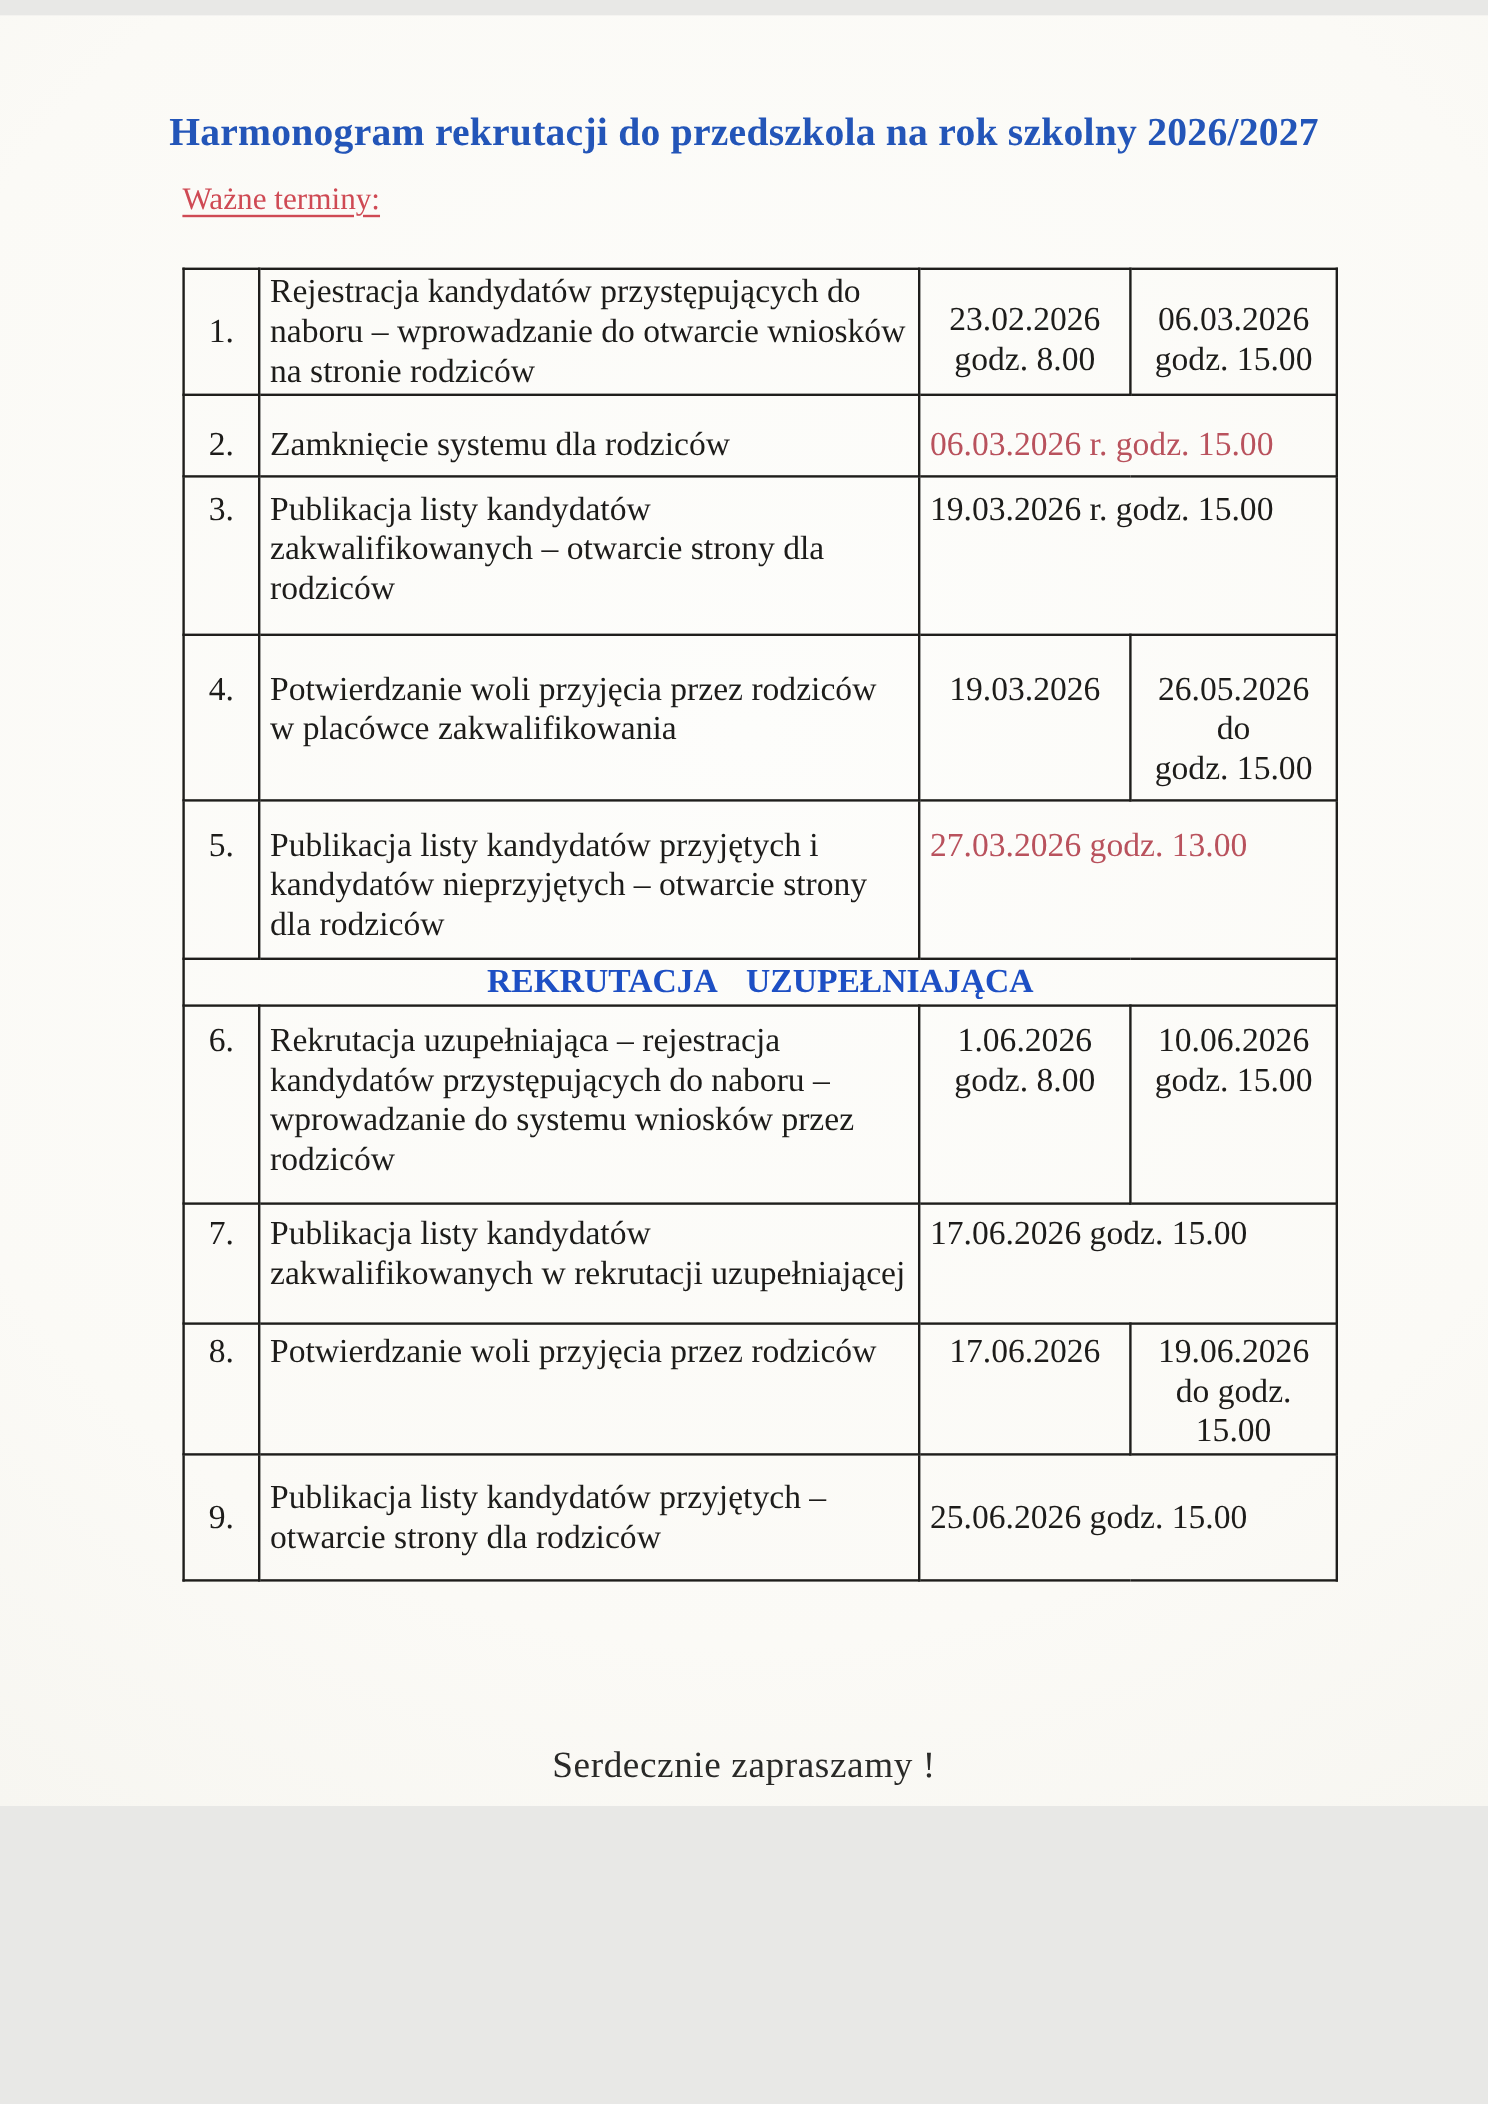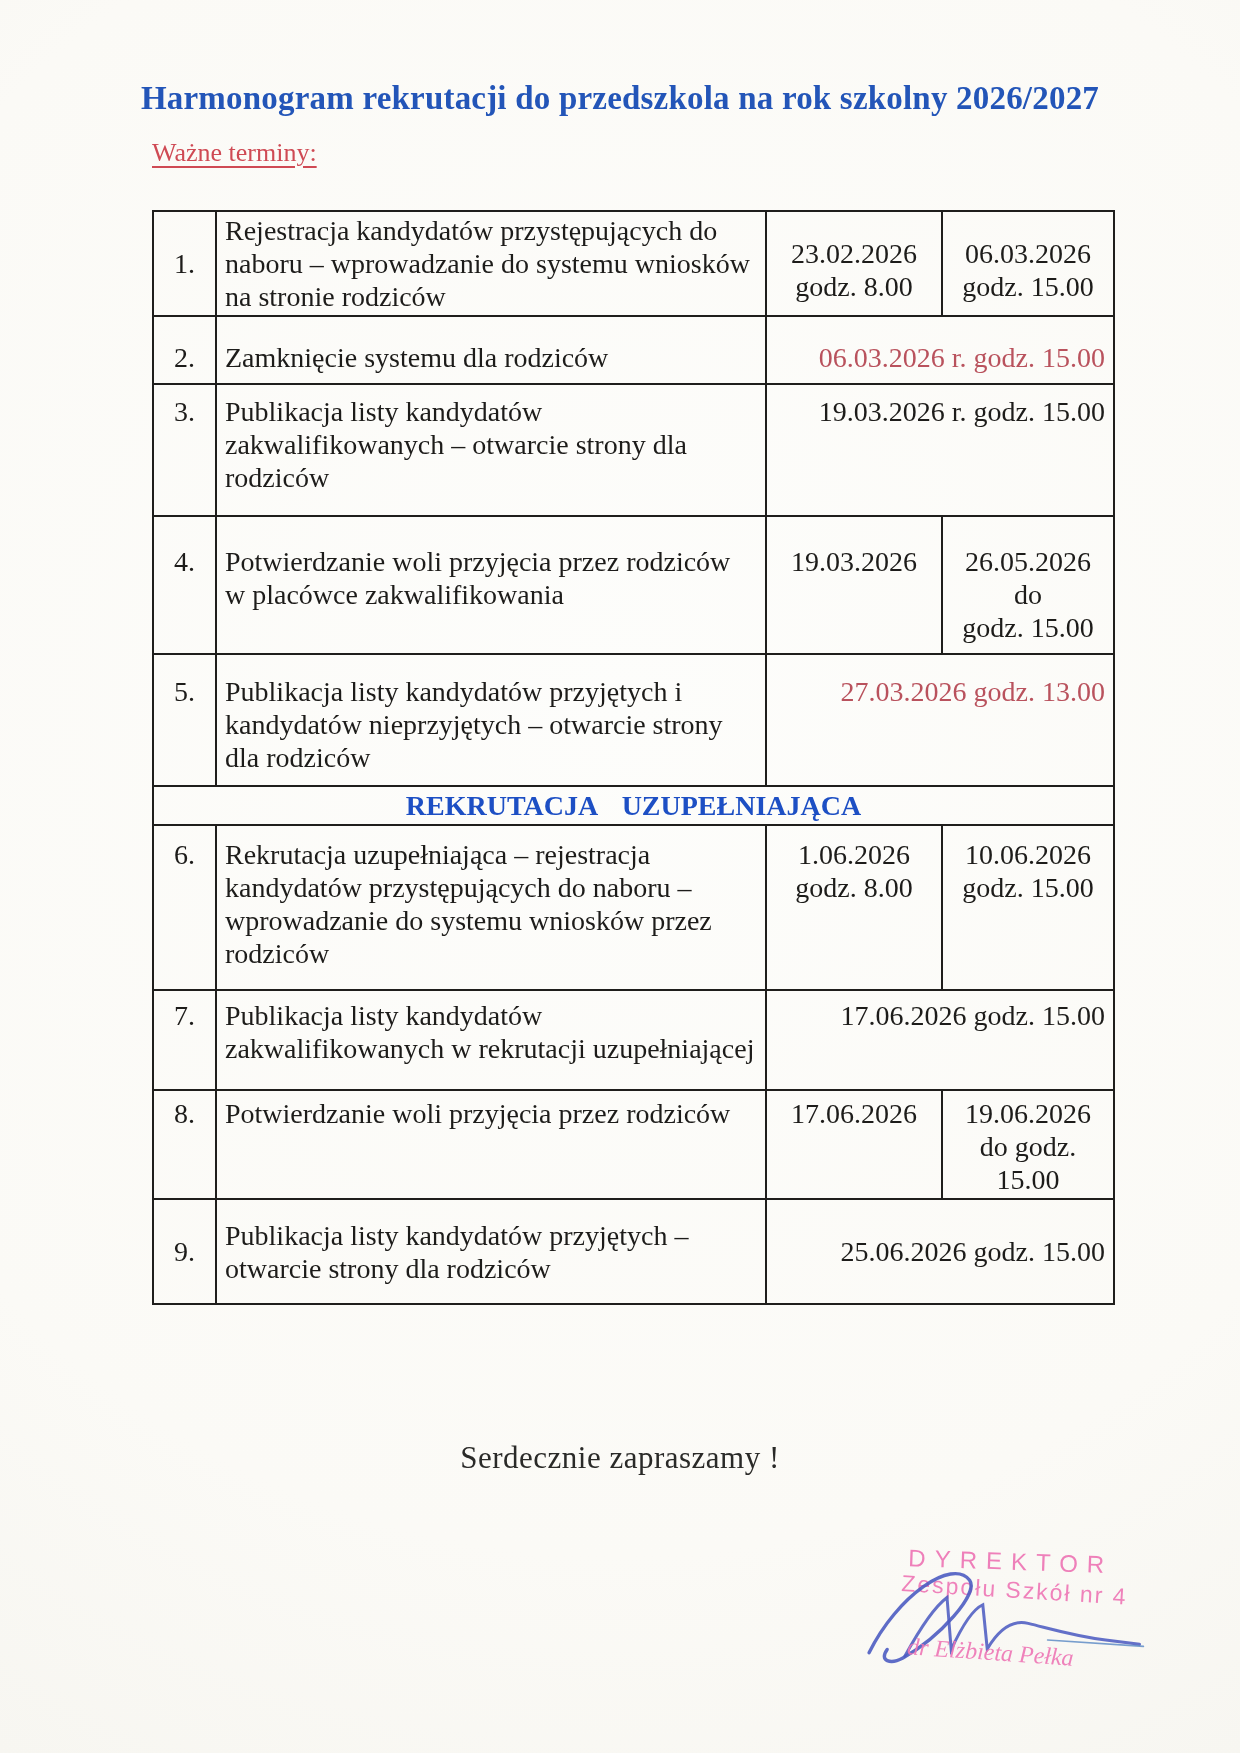--- a/index.html
+++ b/index.html
@@ -1,17 +1,17 @@
 <!DOCTYPE html>
 <html><head>
 <meta charset="utf-8">
 <style>
   html,body{margin:0;padding:0;background:#e8e8e6;}
   #page{
-    position:relative;width:1240px;height:1753px;margin:0 auto;
+    position:relative;width:1240px;height:1492px;margin:13px auto;
     background:#fcfbf8;
     background-image:radial-gradient(circle at 50% 40%, #fdfdfb 0%, #fbfaf6 70%, #f7f6f1 100%);
     font-family:"Liberation Serif","DejaVu Serif",serif;
     color:#1d1c1a;overflow:hidden;
   }
   .doc-title{
     position:absolute;top:80px;left:0;width:100%;text-align:center;
     font-size:33px;font-weight:bold;color:#2355b8;letter-spacing:.2px;
   }
   .doc-subtitle{
@@ -30,21 +30,21 @@
   table.sched th,table.sched td{
     border:2px solid #1f1e1c;
     font-size:28px;line-height:1.18;
     padding:2px 8px;overflow:hidden;
   }
   table.sched th{font-weight:bold;text-align:center;vertical-align:middle;white-space:pre-line;}
   tr.hdr{height:88px;}
   td.lp{text-align:center;}
   td.stage{text-align:left;padding-left:12px;padding-right:16px;}
   td.date{text-align:center;white-space:pre-line;}
-  td.when{text-align:right;border-radius:21px;}
+  td.when{text-align:left;border-radius:21px;}
   .red{color:#b9525d;}
   tr.r1{height:102px;} tr.r1 td{vertical-align:middle;} tr.r1 td.date{vertical-align:bottom;padding-bottom:12px;}
   tr.r2{height:68px;}  tr.r2 td{vertical-align:bottom;padding-bottom:9px;}
   tr.r3{height:132px;} tr.r3 td{vertical-align:top;padding-top:10px;}
   tr.r4{height:138px;} tr.r4 td{vertical-align:top;padding-top:28px;}
   tr.r5{height:132px;} tr.r5 td{vertical-align:top;padding-top:20px;}
   tr.sect{height:38px;}
   td.section{
     text-align:center;vertical-align:middle;
     font-weight:bold;font-size:30px;color:#1d4fc4;word-spacing:18px;
@@ -79,21 +79,21 @@
         <col class="c-lp">
         <col class="c-stage">
         <col class="c-start">
         <col class="c-end">
       </colgroup>
 
     <tbody>
 
     <tr class="r1">
       <td class="lp">1.</td>
-      <td class="stage">Rejestracja kandydatów przystępujących do naboru – wprowadzanie do systemu wniosków na stronie rodziców</td>
+      <td class="stage">Rejestracja kandydatów przystępujących do naboru – wprowadzanie do otwarcie wniosków na stronie rodziców</td>
       <td class="date">23.02.2026
 godz. 8.00</td>
       <td class="date">06.03.2026
 godz. 15.00</td>
     </tr>
 
     <tr class="r2">
       <td class="lp">2.</td>
       <td class="stage">Zamknięcie systemu dla rodziców</td>
       <td class="when red" colspan="2">06.03.2026 r. godz. 15.00</td>

